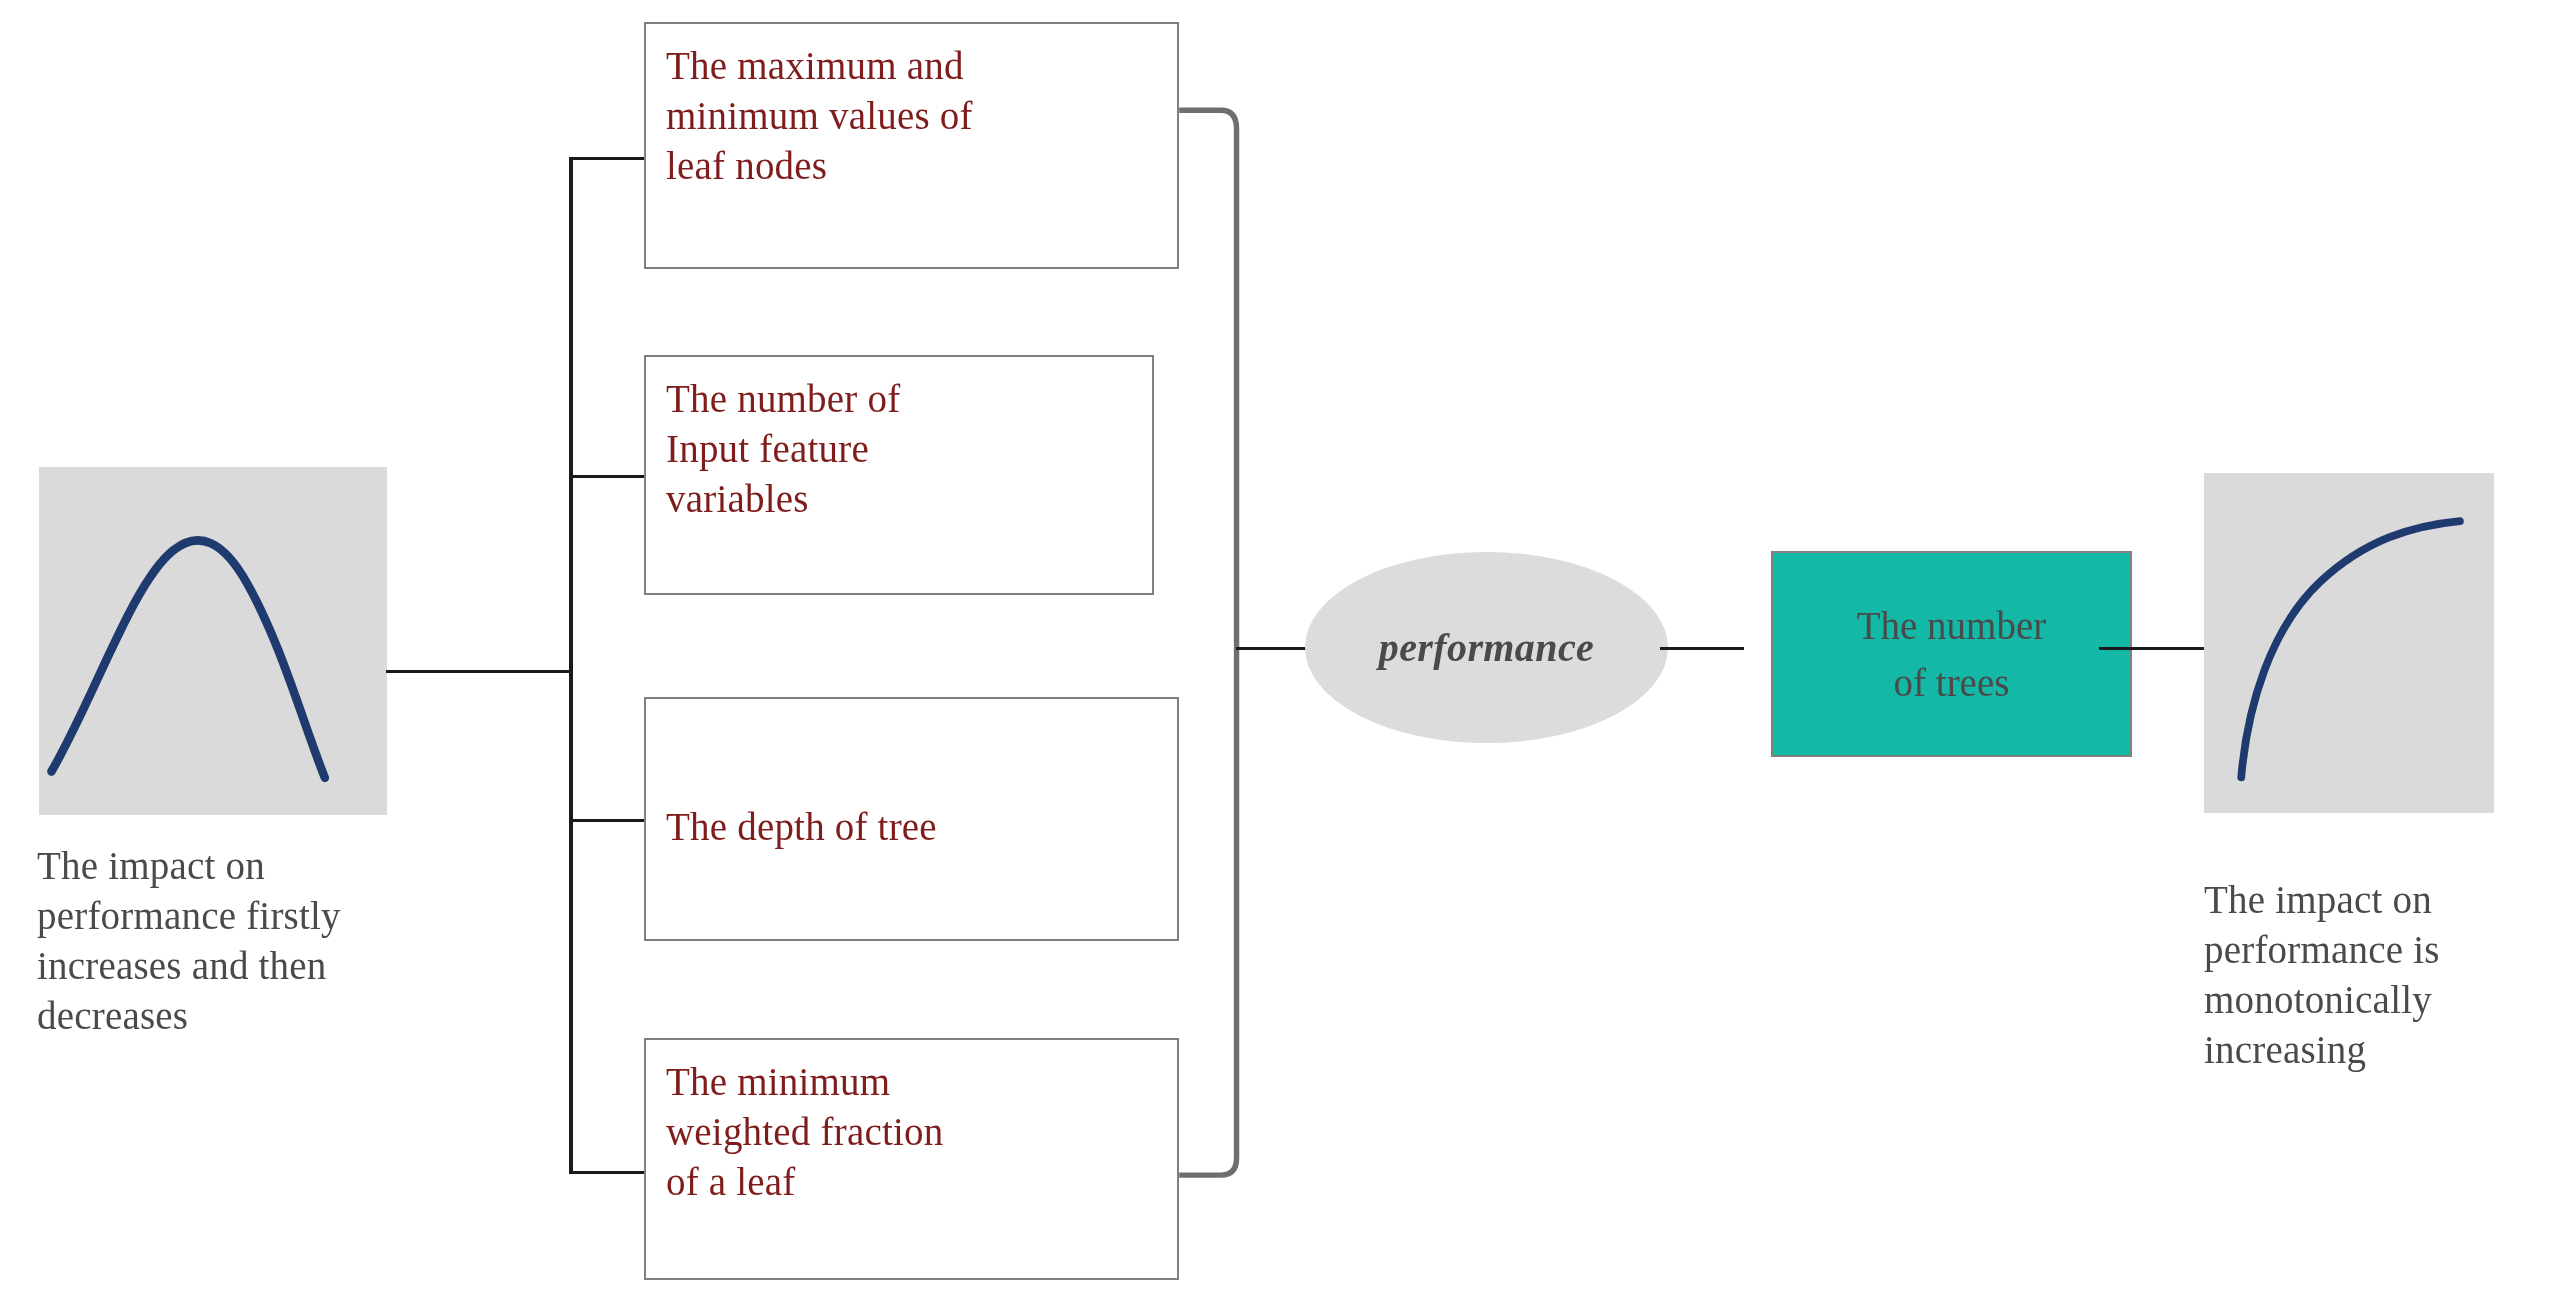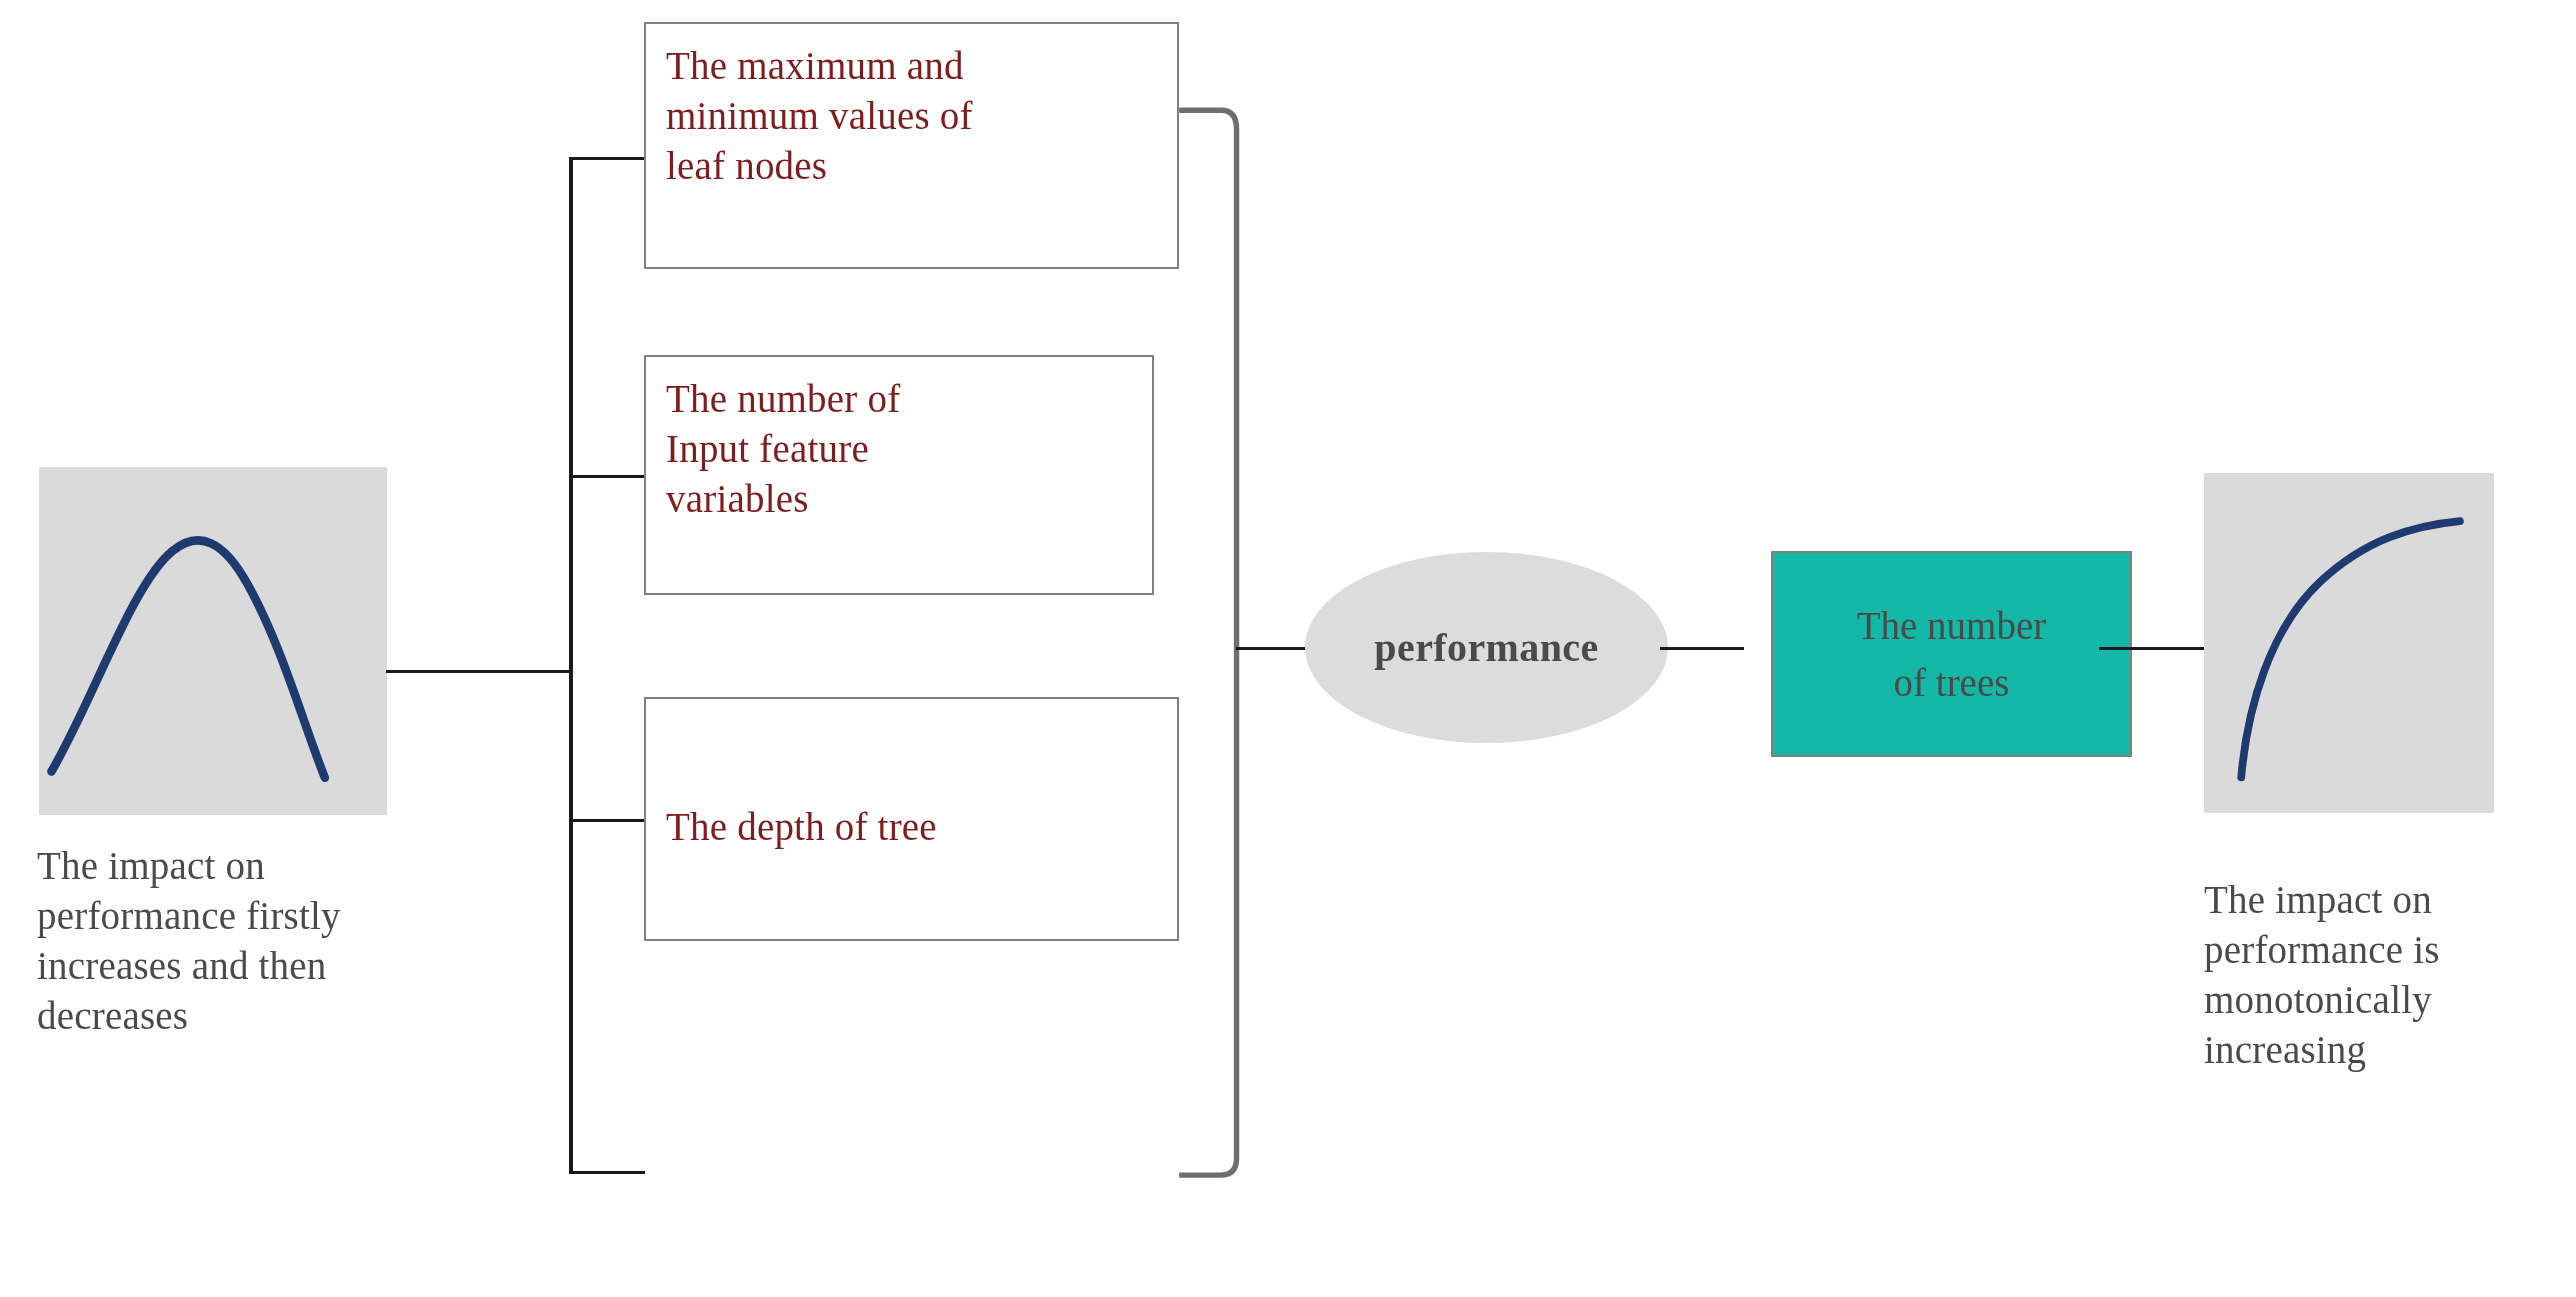--- a/index.html
+++ b/index.html
@@ -82,20 +82,21 @@
   }
 
   
   .ellipse-node {
     position: absolute;
     background: #dcdcdc;
     border-radius: 50%;
     display: flex;
     align-items: center;
     justify-content: center;
+    font-style: italic;
   }
   .ellipse-node .ellipse-text {
     font-size: 40px;
     font-weight: bold;
     color: #4a4a4a;
     letter-spacing: 0.4px;
   }
 
   
   .conn-h {
@@ -145,20 +146,25 @@
   <div class="factor-box" style="left:644px; top:355px; width:510px; height:240px;">
     <span class="box-text">The number of
 Input feature
 variables</span>
   </div>
 
   <div class="factor-box v-center" style="left:644px; top:697px; width:535px; height:244px;">
     <span class="box-text">The depth of tree</span>
   </div>
 
+  <div class="factor-box" style="left:644px; top:1038px; width:535px; height:242px;">
+    <span class="box-text">The minimum
+weighted  fraction
+of a leaf</span>
+  </div>
 
   <svg class="bracket-svg" style="left:1173px; top:93px; width:155px; height:1101px;" viewBox="0 0 200 1420">
     <path d="M 8 22 L 62 22 Q 82 22 82 46 L 82 1374 Q 82 1396 62 1396 L 8 1396" fill="none" stroke="#6e6e6e" stroke-width="7"></path>
   </svg>
 
   <div class="conn-h" style="left:1236px; top:647px; width:74px;"></div>
 
   <div class="ellipse-node" style="left:1305px; top:552px; width:363px; height:191px;">
     <span class="ellipse-text">performance</span>
   </div>

